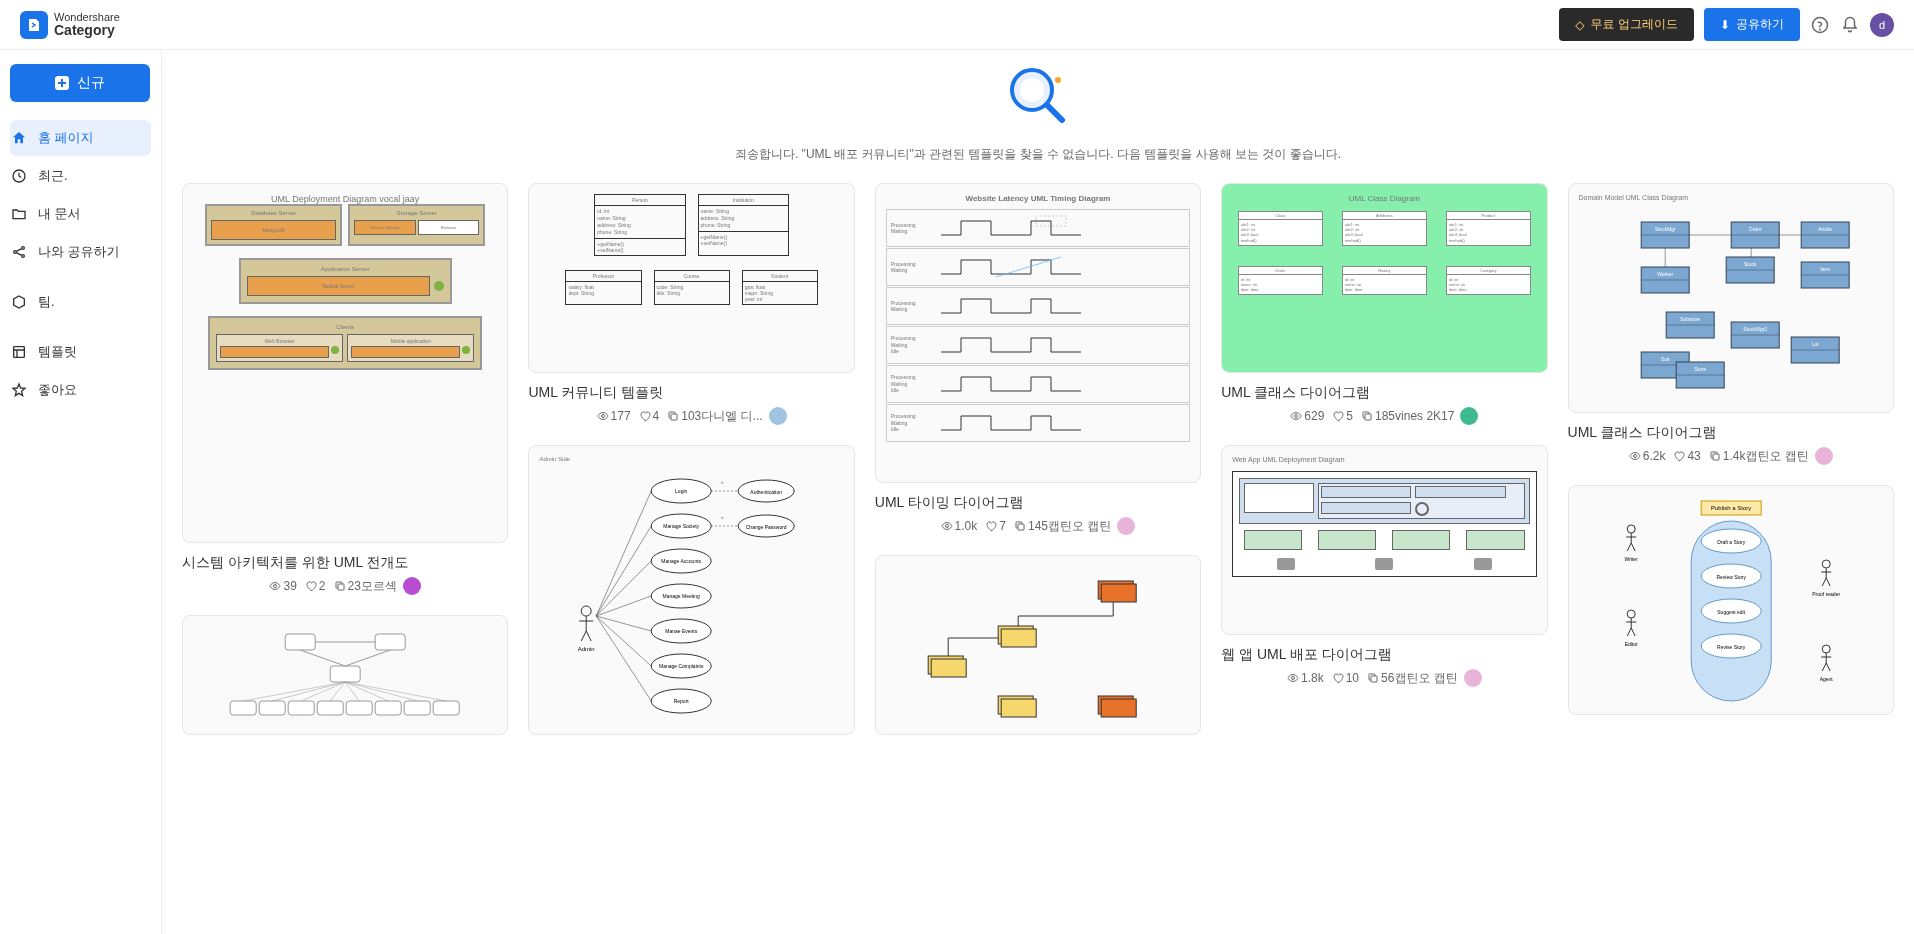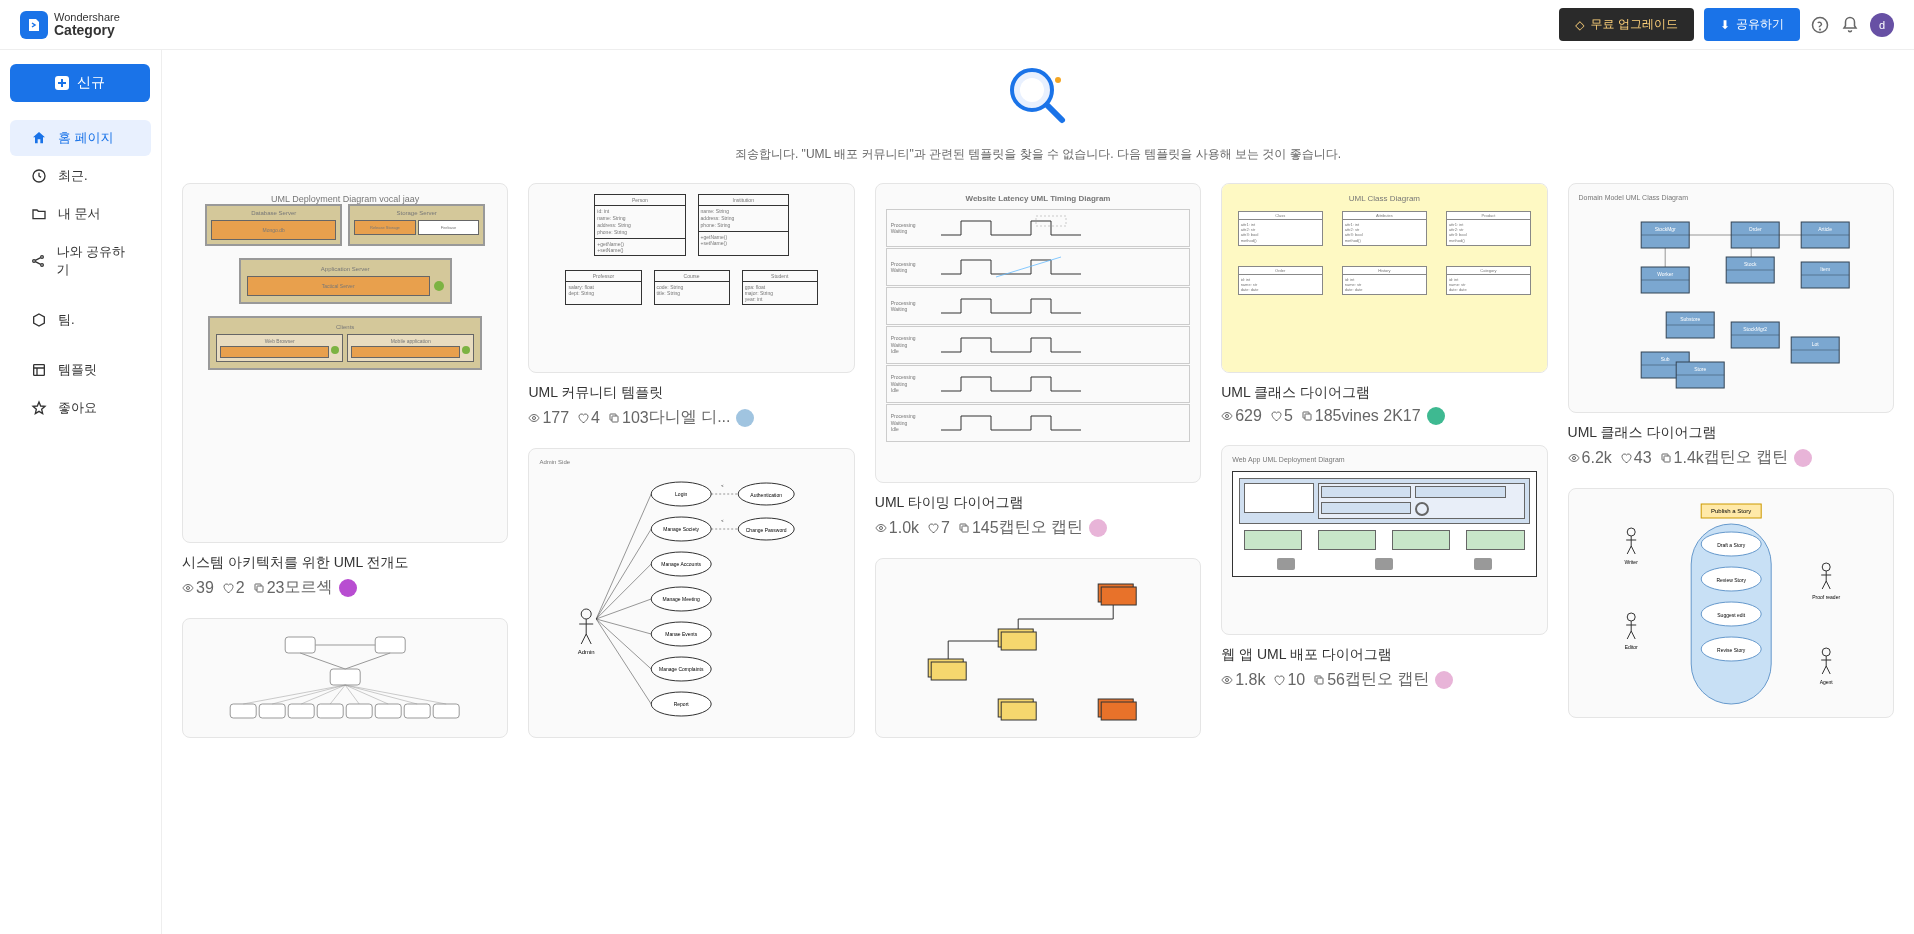--- a/index.html
+++ b/index.html
@@ -14,38 +14,38 @@
 .header-right { display: flex; align-items: center; gap: 10px; }
 .btn-upgrade { background: #2a2a2a; color: #ffd27a; border: none; padding: 8px 16px; border-radius: 4px; font-size: 12px; cursor: pointer; display: flex; align-items: center; gap: 6px; }
 .btn-download { background: #1a73e8; color: #fff; border: none; padding: 8px 16px; border-radius: 4px; font-size: 12px; cursor: pointer; display: flex; align-items: center; gap: 6px; }
 .header-icon { width: 20px; height: 20px; display: flex; align-items: center; justify-content: center; cursor: pointer; color: #666; }
 .avatar { width: 24px; height: 24px; border-radius: 50%; background: #6750a4; color: #fff; display: flex; align-items: center; justify-content: center; font-size: 11px; cursor: pointer; }
 
 
 .main-layout { display: flex; height: calc(100vh - 50px); }
 .sidebar { width: 162px; border-right: 1px solid #eee; padding: 14px 10px; flex-shrink: 0; }
 .btn-new { width: 140px; background: #1a73e8; color: #fff; border: none; padding: 10px; border-radius: 6px; font-size: 14px; cursor: pointer; display: flex; align-items: center; justify-content: center; gap: 8px; margin-bottom: 18px; }
-.nav-item { display: flex; align-items: center; gap: 10px; padding: 9px 20px; border-radius: 6px; cursor: pointer; font-size: 13px; color: #333; margin-bottom: 2px; }
+.nav-item { display: flex; align-items: center; gap: 10px; padding: 9px 0; border-radius: 6px; cursor: pointer; font-size: 13px; color: #333; margin-bottom: 2px; }
 .nav-item.active { background: #e8f0fe; color: #1a73e8; }
 .nav-item.spaced { margin-top: 14px; }
 .nav-icon { width: 18px; height: 18px; display: flex; align-items: center; justify-content: center; }
 
 
 .content { flex: 1; overflow-y: auto; padding: 0 20px 40px; }
 .search-hero { text-align: center; padding: 10px 0 20px; }
 .search-icon-big { width: 72px; height: 72px; margin: 0 auto 14px; }
 .search-msg { font-size: 12px; color: #666; }
 .section-title { font-size: 16px; font-weight: 600; margin: 24px 0 18px; }
 
 .masonry { column-count: 5; column-gap: 20px; }
 .card { break-inside: avoid; margin-bottom: 20px; display: inline-block; width: 100%; }
 .thumb { width: 100%; border: 1px solid #e5e5e5; border-radius: 8px; background: #fafafa; display: flex; align-items: center; justify-content: center; overflow: hidden; }
 .thumb-inner { width: 100%; height: 100%; padding: 10px; font-size: 7px; color: #777; }
 .card-title { font-size: 14px; color: #333; margin: 10px 0 6px; line-height: 1.3; }
-.card-meta { display: flex; align-items: center; justify-content: flex-start; font-size: 16px; color: #666; }
+.card-meta { display: flex; align-items: center; justify-content: center; font-size: 12px; color: #666; }
 .stats { display: flex; align-items: center; gap: 8px; }
 .stat { display: flex; align-items: center; gap: 2px; }
 .author { display: flex; align-items: center; gap: 6px; }
 .author-avatar { width: 18px; height: 18px; border-radius: 50%; background: #ccc; }
 
 svg { display: block; }
 </style>
 </head>
 <body>
 
@@ -430,21 +430,21 @@
                 <rect x="13" y="93" width="35" height="18" fill="#f5d76e" stroke="#333"></rect>
     <rect x="80" y="130" width="35" height="18" fill="#f5d76e" stroke="#333"></rect>
                 <rect x="83" y="133" width="35" height="18" fill="#f5d76e" stroke="#333"></rect>
     <rect x="180" y="130" width="35" height="18" fill="#e8722a" stroke="#333"></rect>
                 <rect x="183" y="133" width="35" height="18" fill="#e8722a" stroke="#333"></rect>
     <path d="M195 36 L195 50 L100 50 L100 60" fill="none" stroke="#333"></path>
                 <path d="M80 72 L30 72 L30 90" fill="none" stroke="#333"></path>
     </svg>
             </div>
           </div></div><div class="card"><div class="thumb" style="height:190px">
-            <div class="thumb-inner" style="background:#fef9c3">
+            <div class="thumb-inner" style="background:#86efac">
               <div style="text-align:center;font-size:8px;margin-bottom:8px">UML Class Diagram</div>
     <div style="display:flex;gap:8px;justify-content:space-around">
     <div style="border:1px solid #888;background:#fff;width:28%;font-size:4px">
                   <div style="border-bottom:1px solid #888;text-align:center;padding:1px">Class</div>
                   <div style="padding:2px;line-height:1.3">attr1: int<br>attr2: str<br>attr3: bool<br>method()</div>
                 </div>
                 <div style="border:1px solid #888;background:#fff;width:28%;font-size:4px">
                   <div style="border-bottom:1px solid #888;text-align:center;padding:1px">Attributes</div>
                   <div style="padding:2px;line-height:1.3">attr1: int<br>attr2: str<br>attr3: bool<br>method()</div>
                 </div>

